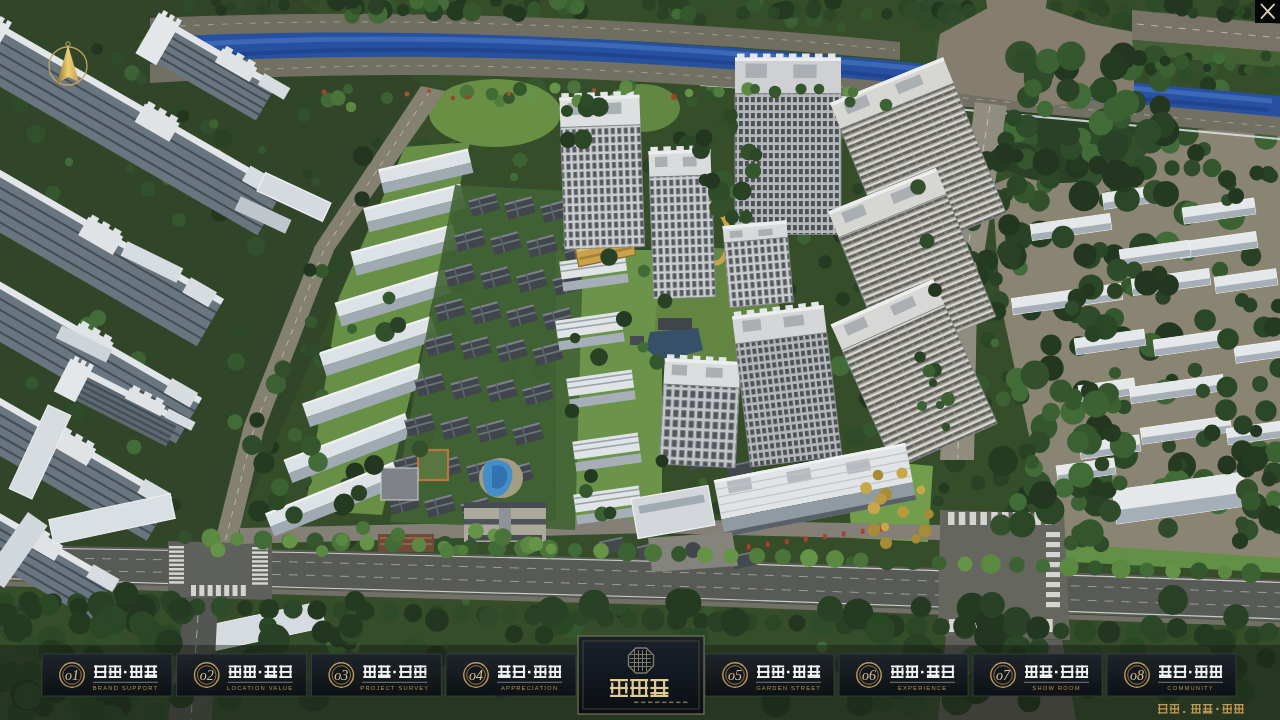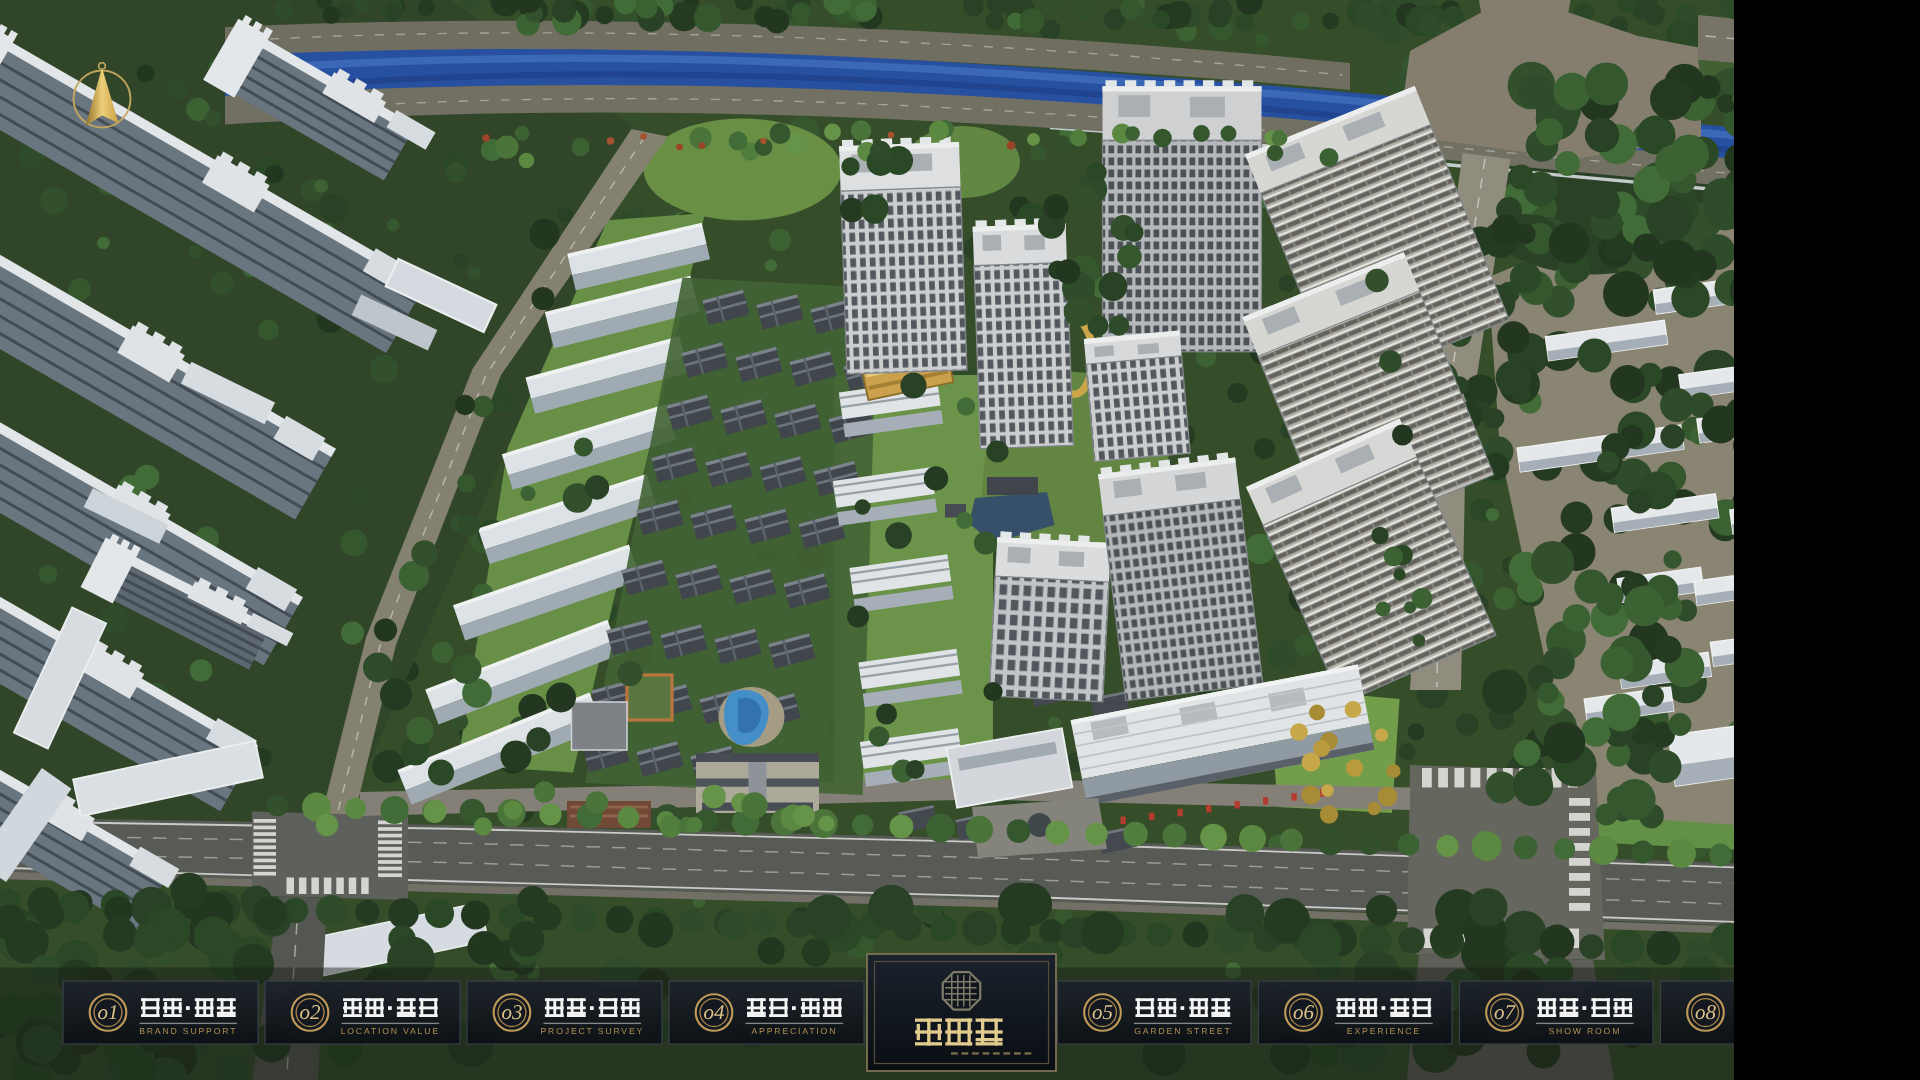--- a/index.html
+++ b/index.html
@@ -1,15 +1,15 @@
 <!DOCTYPE html>
 <html><head><meta charset="utf-8"><title>sandtable</title>
 <style>
 html,body{margin:0;padding:0;background:#000;}
-#stage{position:relative;width:1156px;height:720px;overflow:hidden;font-family:"Liberation Sans", sans-serif;}
+#stage{position:relative;width:1280px;height:720px;overflow:hidden;font-family:"Liberation Sans", sans-serif;}
 </style></head>
 <body>
 <div id="stage">
 <svg width="1280" height="720" viewBox="0 0 1280 720" xmlns="http://www.w3.org/2000/svg" font-family="&quot;Liberation Sans&quot;, sans-serif">
 <defs>
 <pattern id="winA" width="6.5" height="8.5" patternUnits="userSpaceOnUse">
           <rect width="6.5" height="8.5" fill="#d2d4d7"></rect>
           <rect x="1.3" y="1" width="3.8" height="6" fill="#4e535b"></rect>
         </pattern>
 <pattern id="winB" width="10" height="6.6" patternUnits="userSpaceOnUse">

